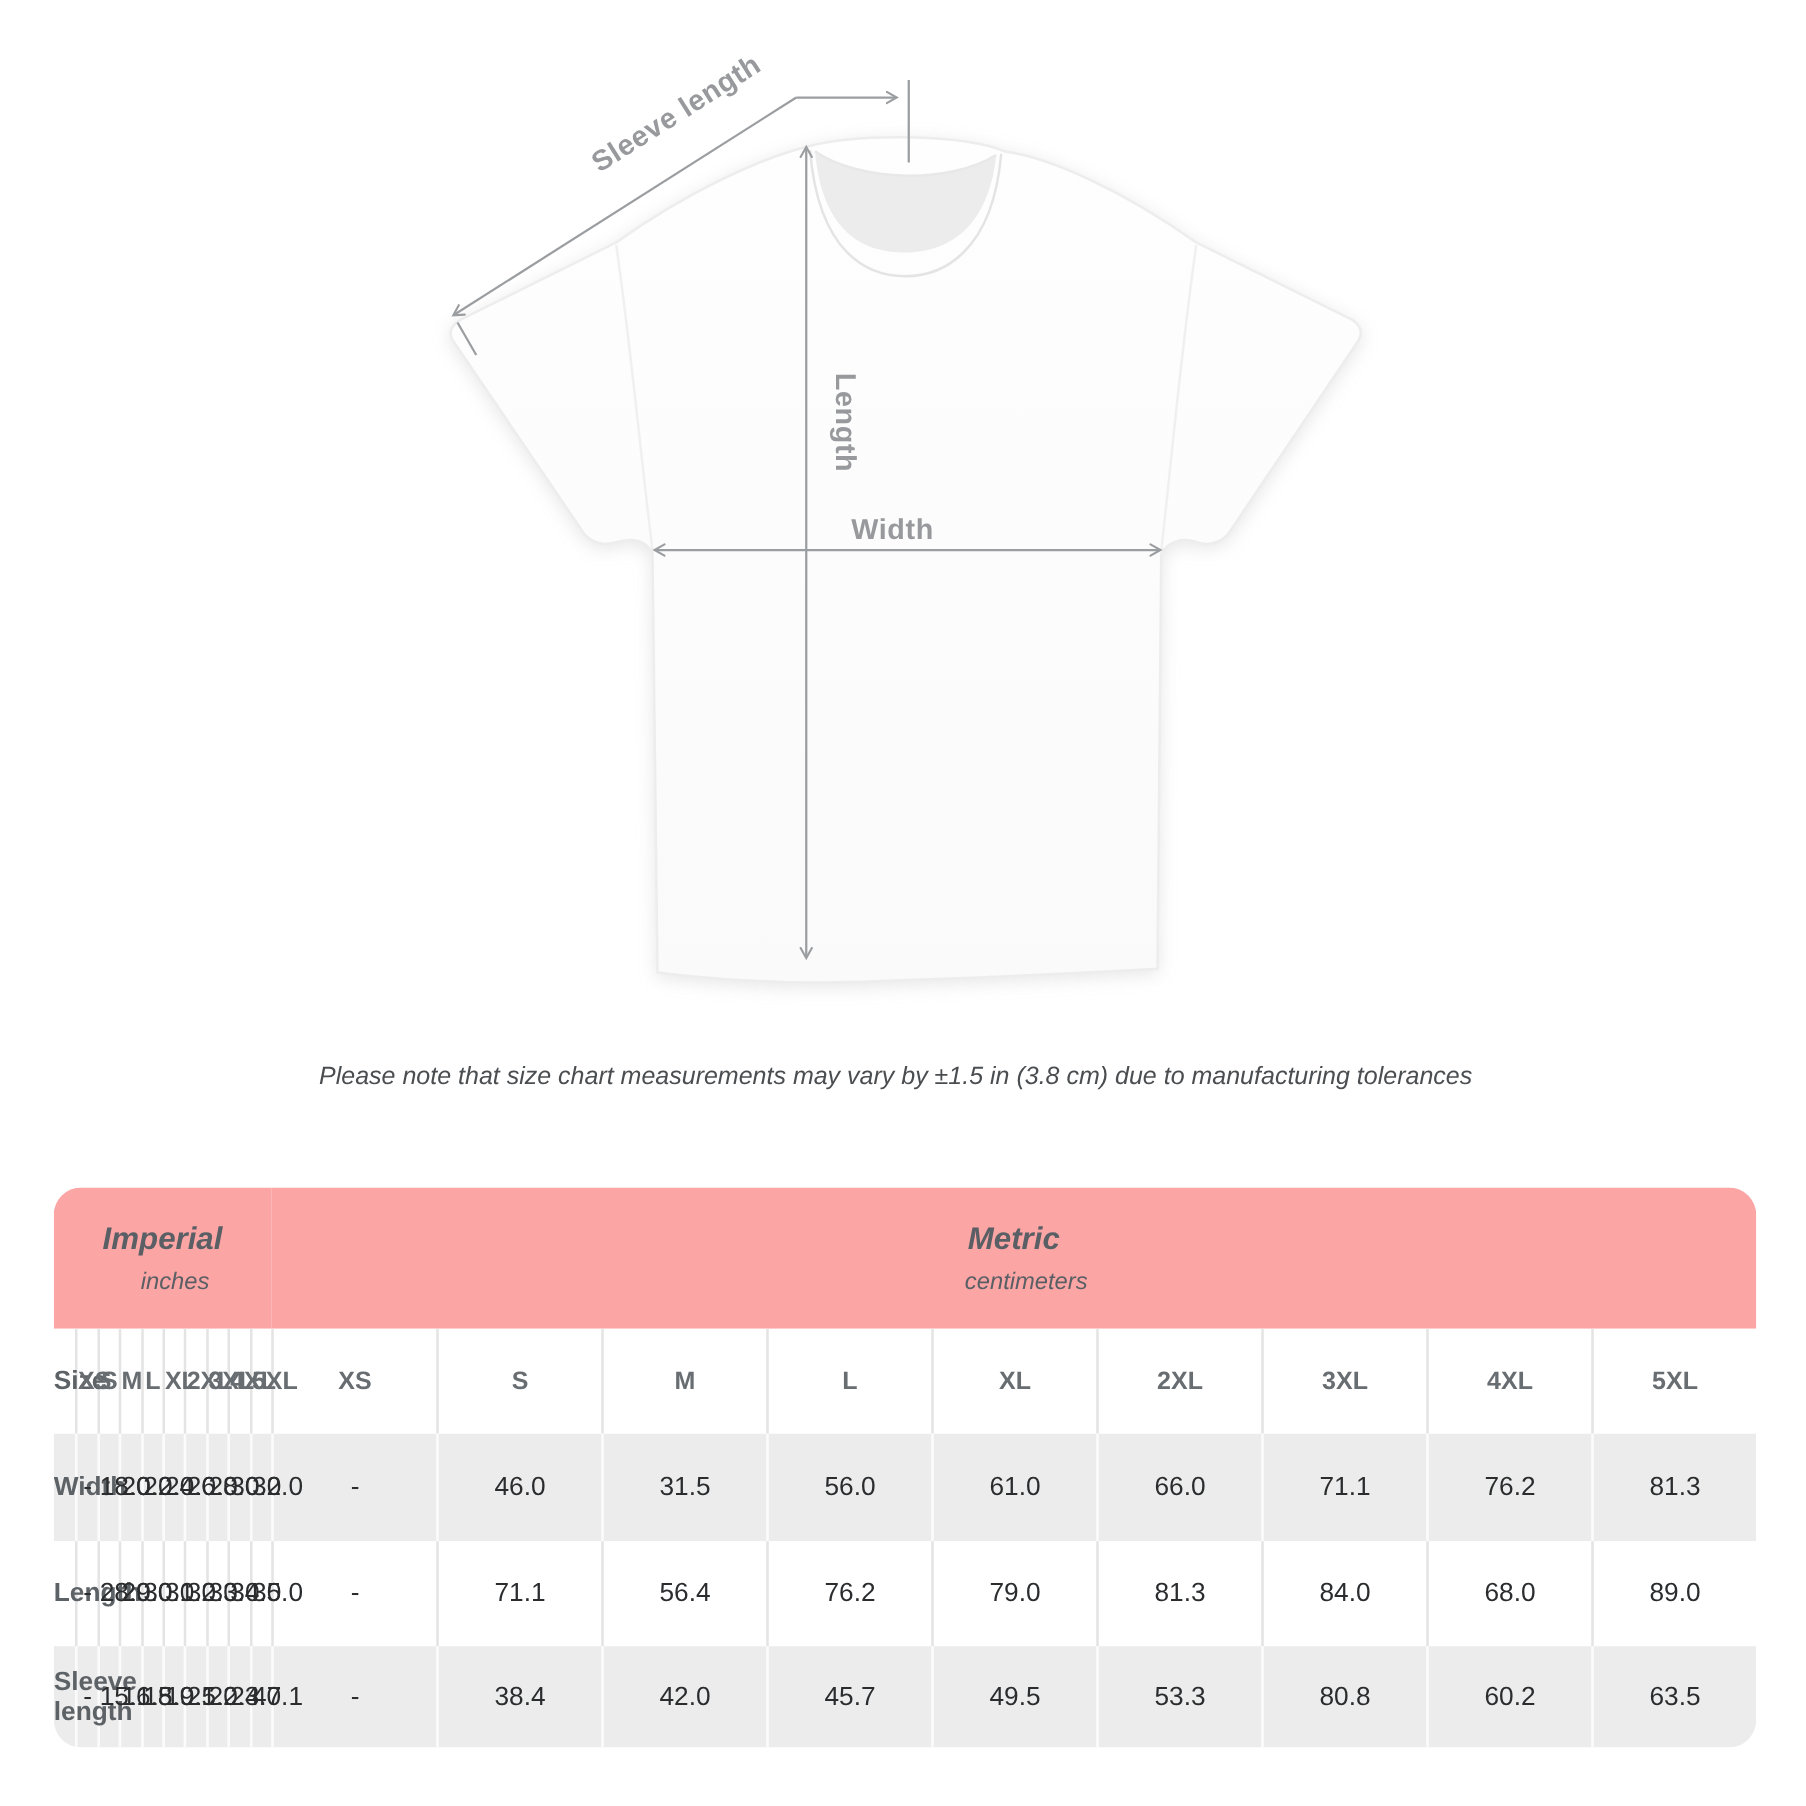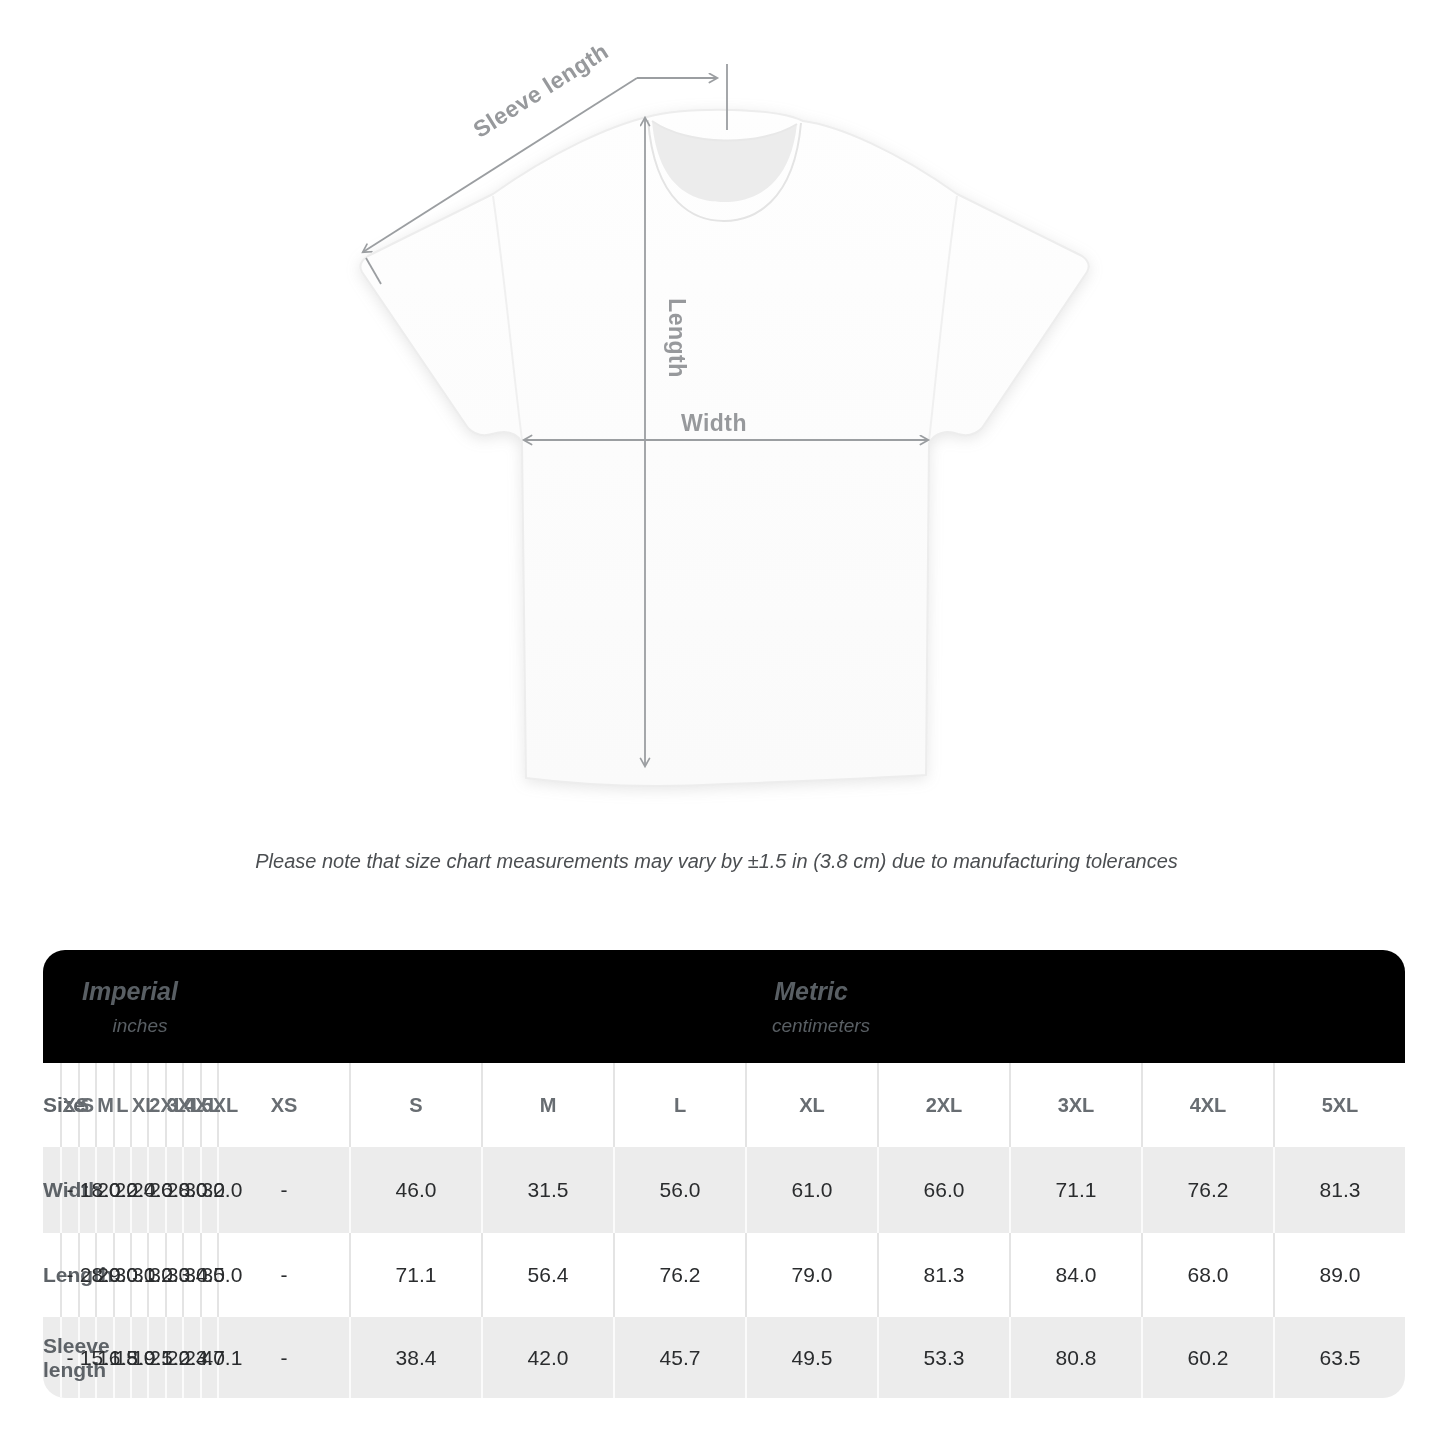--- a/index.html
+++ b/index.html
@@ -19,21 +19,21 @@
   .table-wrap{
     position:absolute;top:950px;left:43px;width:1362px;
     border-radius:22px;overflow:hidden;
   }
   table.size-table{
     border-collapse:separate;border-spacing:0;table-layout:fixed;width:1362px;
   }
   .size-table th,.size-table td{padding:0;text-align:center;vertical-align:middle;}
   .size-table th:first-child,.size-table td:first-child{width:174px;}
   tr.band-row{height:113px;}
-  tr.band-row td{background:#000000;}
+  tr.band-row td{background:#fca5a5;}
   .band-label{font-size:25px;font-weight:bold;font-style:italic;color:#595f64;}
   .band-sub{margin-top:9px;font-size:19px;font-style:italic;color:#595f64;padding-left:20px;}
   tr.header-row{height:84px;background:#ffffff;}
   tr.header-row th{font-size:20px;font-weight:bold;color:#686d72;}
   tr.header-row th:first-child{font-size:21px;color:#5d6267;}
   tr.data-row{height:84px;}
   tr.data-row td{font-size:21px;color:#2a2c2e;}
   tr.data-row td:first-child{font-size:21px;font-weight:bold;color:#5d6267;}
   tr.row-gray{background:#ececec;}
   tr.row-gray.sleeve-row{height:81px;}

